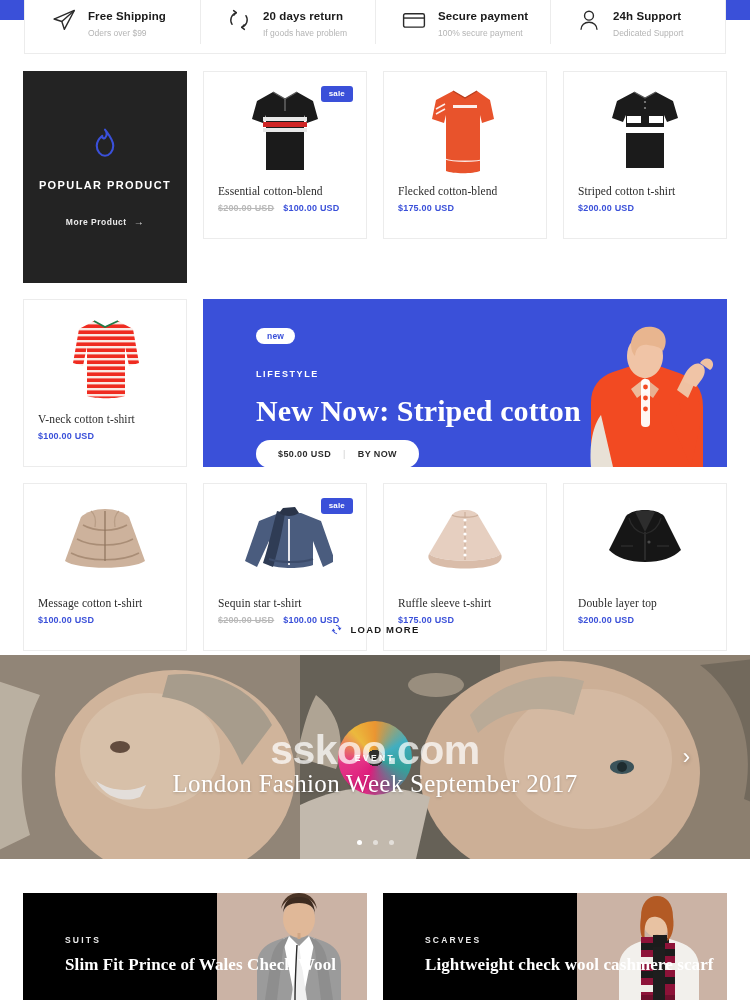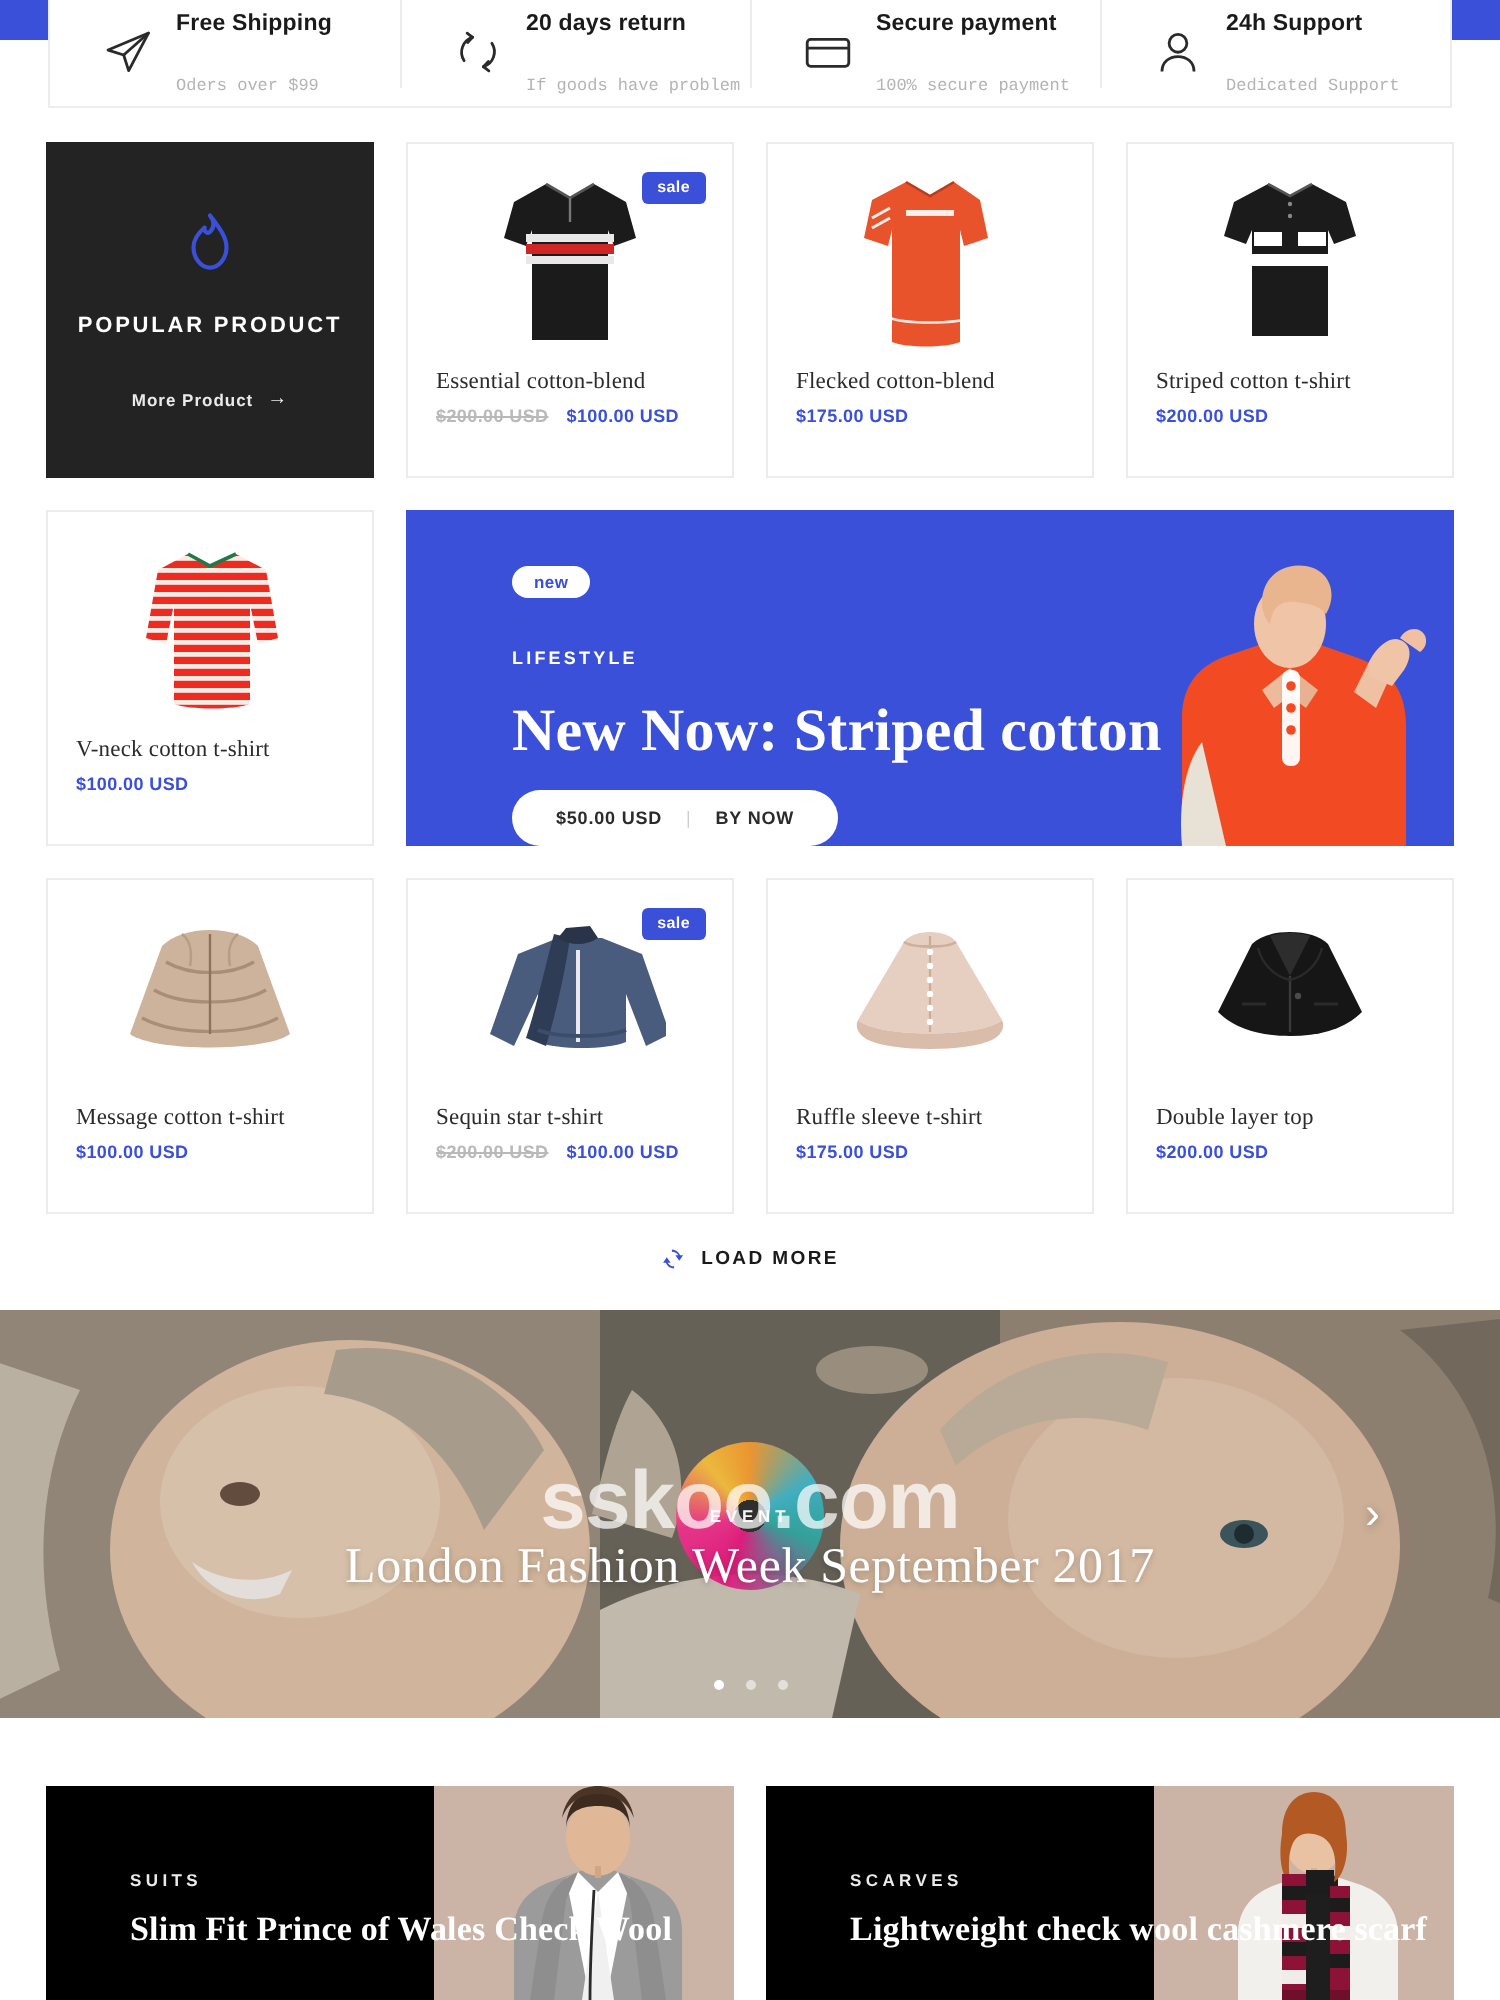--- a/index.html
+++ b/index.html
@@ -17,32 +17,32 @@
   .topbar-remnant.left  { left: 0;  width: 44px; }
   .topbar-remnant.right { right: 0; width: 44px; }
 
   
   .services {
     position: absolute; top: 0; left: 24px; right: 24px; height: 54px;
     background: #fff; border: 1px solid #ececec; border-top: none;
     display: flex; align-items: flex-start;
   }
   .service {
-    flex: 1; display: flex; align-items: center; gap: 11px;
+    flex: 1; display: flex; align-items: flex-start; gap: 11px;
     padding: 5px 0 0 26px; position: relative; height: 44px;
   }
   .service + .service::before {
     content: ""; position: absolute; left: 0; top: 0; bottom: 0;
     width: 1px; background: #ececec;
   }
   .svc-ico { width: 26px; height: 26px; flex: 0 0 26px; color: #2a2a2a; margin-top: 2px; }
   .svc-ico svg { width: 100%; height: 100%; display: block; }
   .svc-txt { padding-top: 1px; }
   .svc-title { font-size: 11.5px; font-weight: 700; color: #1a1a1a; letter-spacing: .1px; line-height: 14px; }
-  .svc-sub { font-size: 8.5px; color: #b4b4b4; margin-top: 18px; line-height: 11px; font-family: Liberation Mono, monospace; }
+  .svc-sub { font-size: 8.5px; color: #b4b4b4; margin-top: 4px; line-height: 11px; }
 
   
   .grid { position: absolute; left: 23px; top: 71px; width: 704px; }
   .row { display: flex; gap: 16px; margin-bottom: 16px; }
 
   .card {
     width: 164px; background: #fff; border: 1px solid #ececec;
     position: relative; height: 168px; overflow: hidden;
   }
   .card .thumb {
@@ -62,21 +62,21 @@
   }
   .p-new { font-size: 9px; color: #3a50d9; font-weight: 700; letter-spacing: .2px; }
   .badge {
     position: absolute; top: 14px; right: 13px; background: #3a50d9; color: #fff;
     font-size: 8px; font-weight: 700; padding: 3px 8px 3px; border-radius: 3px;
     letter-spacing: .2px; line-height: 10px; text-align: center;
   }
 
   
   .popular {
-    width: 164px; height: 168px; background: #232323; color: #fff;
+    width: 164px; height: 212px; background: #232323; color: #fff;
     display: flex; flex-direction: column; align-items: center; justify-content: center;
   }
   .popular .flame { width: 30px; height: 32px; color: #3a50d9; }
   .popular .flame svg { width: 100%; height: 100%; display: block; }
   .pop-title {
     margin-top: 20px; font-size: 11px; font-weight: 700; letter-spacing: 1.4px; color: #fff;
   }
   .pop-more {
     margin-top: 26px; font-size: 8.5px; font-weight: 700; letter-spacing: .5px;
     color: #eaeaea; display: flex; align-items: center; gap: 7px;

